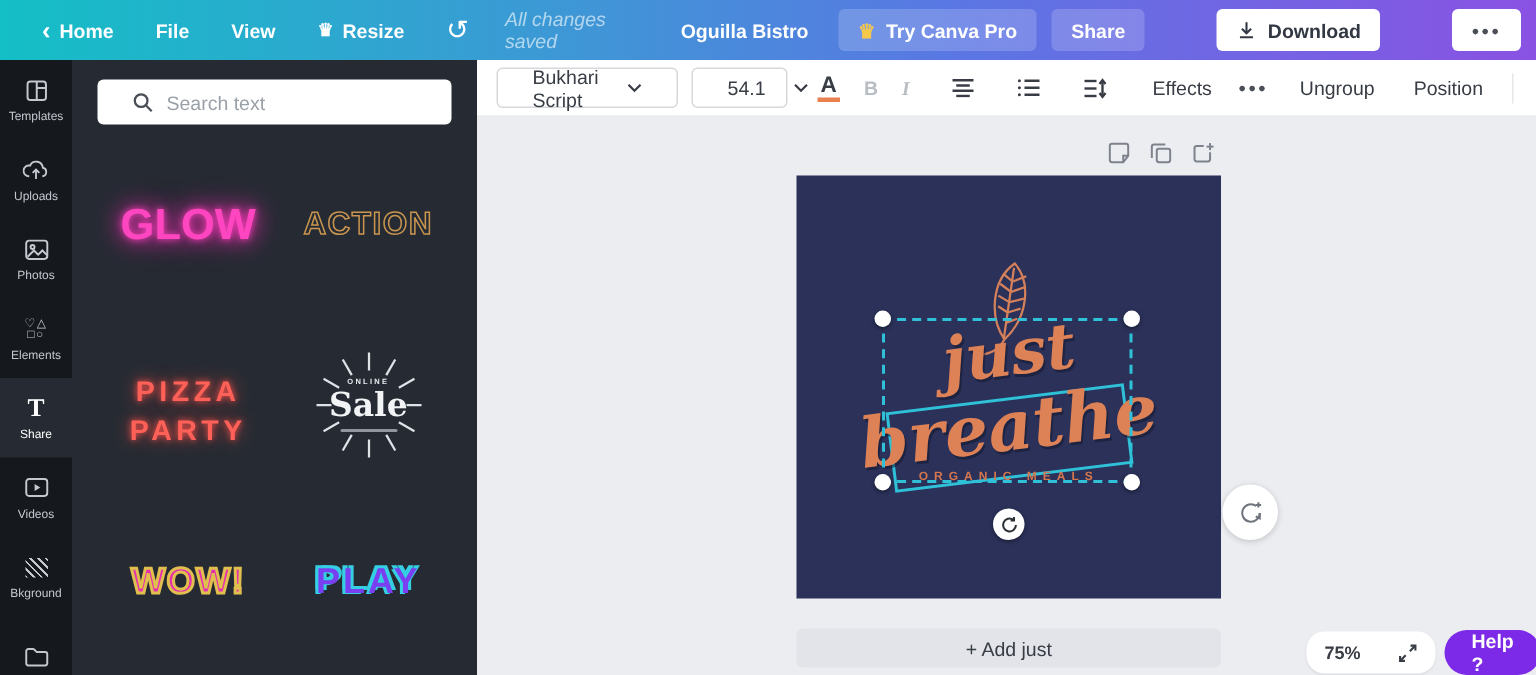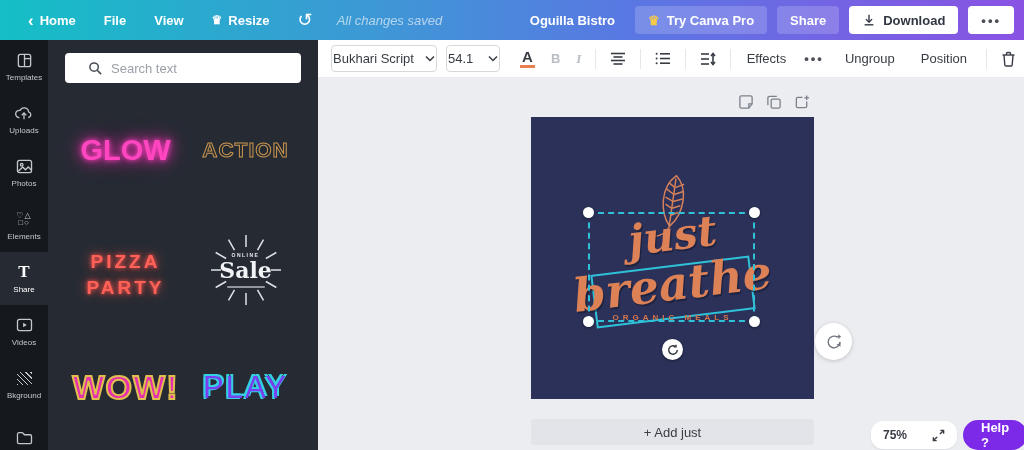--- a/index.html
+++ b/index.html
@@ -11,21 +11,21 @@
     display:flex; align-items:center; color:#fff; font-size:13px; font-weight:bold; padding:0 10px 0 14px; }
   .tb-item { display:flex; align-items:center; gap:6px; padding:0 14px; cursor:pointer; white-space:nowrap; }
   .tb-chevron { font-size:17px; font-weight:bold; line-height:1; }
   .tb-crown { color:#fff; font-size:12px; }
   .tb-undo { font-size:18px; font-weight:normal; padding:0 14px; }
   .tb-status { font-style:italic; font-weight:normal; color:rgba(255,255,255,0.6); padding:0 10px; }
   .tb-right { margin-left:auto; display:flex; align-items:center; gap:10px; }
   .tb-doc { font-weight:bold; padding:0 10px; white-space:nowrap; }
   .tb-btn { height:28px; display:flex; align-items:center; gap:7px; padding:0 13px; border-radius:4px; cursor:pointer; white-space:nowrap; }
   .tb-btn.ghost { background:rgba(255,255,255,0.18); }
-  .tb-btn.white { background:#fff; color:#323843; }
+  .tb-btn.white { background:#fff; color:#323843;margin-left:38px; }
   .gold { color:#f7c94b; }
   .dl-icon svg { display:block; }
 
   
   #sidebar { position:absolute; left:0; top:40px; width:48px; height:410px; background:#15181d; }
   .sb-item { width:48px; height:53px; display:flex; flex-direction:column; align-items:center; justify-content:center; gap:4px;
     color:#c3c8cf; font-size:8px; cursor:pointer; }
   .sb-item .sb-ico { height:18px; display:flex; align-items:center; justify-content:center; }
   .sb-item.active { background:#262b33; color:#fff; }
   .sb-shapes { font-size:8px; line-height:7px; letter-spacing:1px; text-align:center; }
@@ -44,32 +44,32 @@
   .t-action { left:140px; top:82px; width:115px; height:56px; font-size:21px; font-weight:bold; letter-spacing:1px; color:#c9954f;
     -webkit-text-fill-color:transparent; -webkit-text-stroke:1px #c9954f; }
   .t-pizza { left:20px; top:190px; width:115px; height:90px; font-size:19px; font-weight:bold; letter-spacing:3px; line-height:26px;
     color:#ff6158; text-shadow:0 0 4px #ff5149,0 0 12px rgba(255,81,73,.8); text-align:center; }
   .t-sale { left:140px; top:160px; width:115px; height:140px; }
   .sale-wrap { position:relative; width:110px; height:110px; display:flex; flex-direction:column; align-items:center; justify-content:center; }
   .sale-rays { position:absolute; left:0; top:0; }
   .sale-over { font-size:5px; letter-spacing:1.5px; color:#e8eaee; font-weight:bold; }
   .sale-word { font-family:"DejaVu Serif",serif; font-weight:bold; font-size:22px; color:#f2f3f5; line-height:1.1; }
   .sale-sub { width:38px; height:2px; margin-top:3px; background:rgba(235,237,240,.55); border-radius:1px; }
-  .t-wow { left:20px; top:310px; width:115px; height:75px; font-size:34px; font-weight:bold; color:#e62eb0;
+  .t-wow { left:20px; top:310px; width:115px; height:75px; font-size:24px; font-weight:bold; color:#e62eb0;
     -webkit-text-stroke:2px #e0bf4e; letter-spacing:1px; }
-  .t-play { left:140px; top:315px; width:115px; height:65px; font-size:31px; font-weight:normal; letter-spacing:2px; color:#7a3ff0;
+  .t-play { left:140px; top:315px; width:115px; height:65px; font-size:24px; font-weight:bold; letter-spacing:2px; color:#7a3ff0;
     text-shadow:-2px -2px 0 #35cfe3,2px -2px 0 #35cfe3,-2px 1px 0 #35cfe3;text-align:center; }
   #collapse-tab { position:absolute; left:318px; top:222px; width:13px; height:60px; background:#20242b;
     border-radius:0 8px 8px 0; display:flex; align-items:center; justify-content:center; color:#aeb3ba; font-size:9px; cursor:pointer; }
 
   
   #toolbar { position:absolute; left:318px; top:40px; width:706px; height:38px; background:#fff; border-bottom:1px solid #e9eaec;
     display:flex; align-items:center; padding-left:13px; color:#383c44; font-size:13px; }
   .dd { height:27px; border:1px solid #d6d8dc; border-radius:4px; display:flex; align-items:center; justify-content:space-between;
-    padding:0 1px; cursor:pointer; background:#fff; }
+    padding:0 23px; cursor:pointer; background:#fff;gap:19px; }
   .dd-font { width:126px; margin-right:9px; }
   .dd-size { width:64px; margin-right:12px; }
   .ti { display:flex; align-items:center; justify-content:center; cursor:pointer; padding:0 8px; height:26px; }
   .color-A { font-weight:bold; font-size:15px; border-bottom:3px solid #e8814f; line-height:1.1; padding:0 2px; }
   .dis { color:#b9bdc4; font-weight:bold; }
   .it { font-family:"Liberation Serif",serif; font-style:italic; }
   .sep { width:1px; height:20px; background:#e6e7ea; margin:0 6px; }
   .tool-label { padding:0 10px; cursor:pointer; white-space:nowrap; }
   .tb-dots { letter-spacing:2px; font-weight:bold; color:#4a4e56; }
   .toolbar-right { margin-left:auto; display:flex; align-items:center;text-align:center; }

